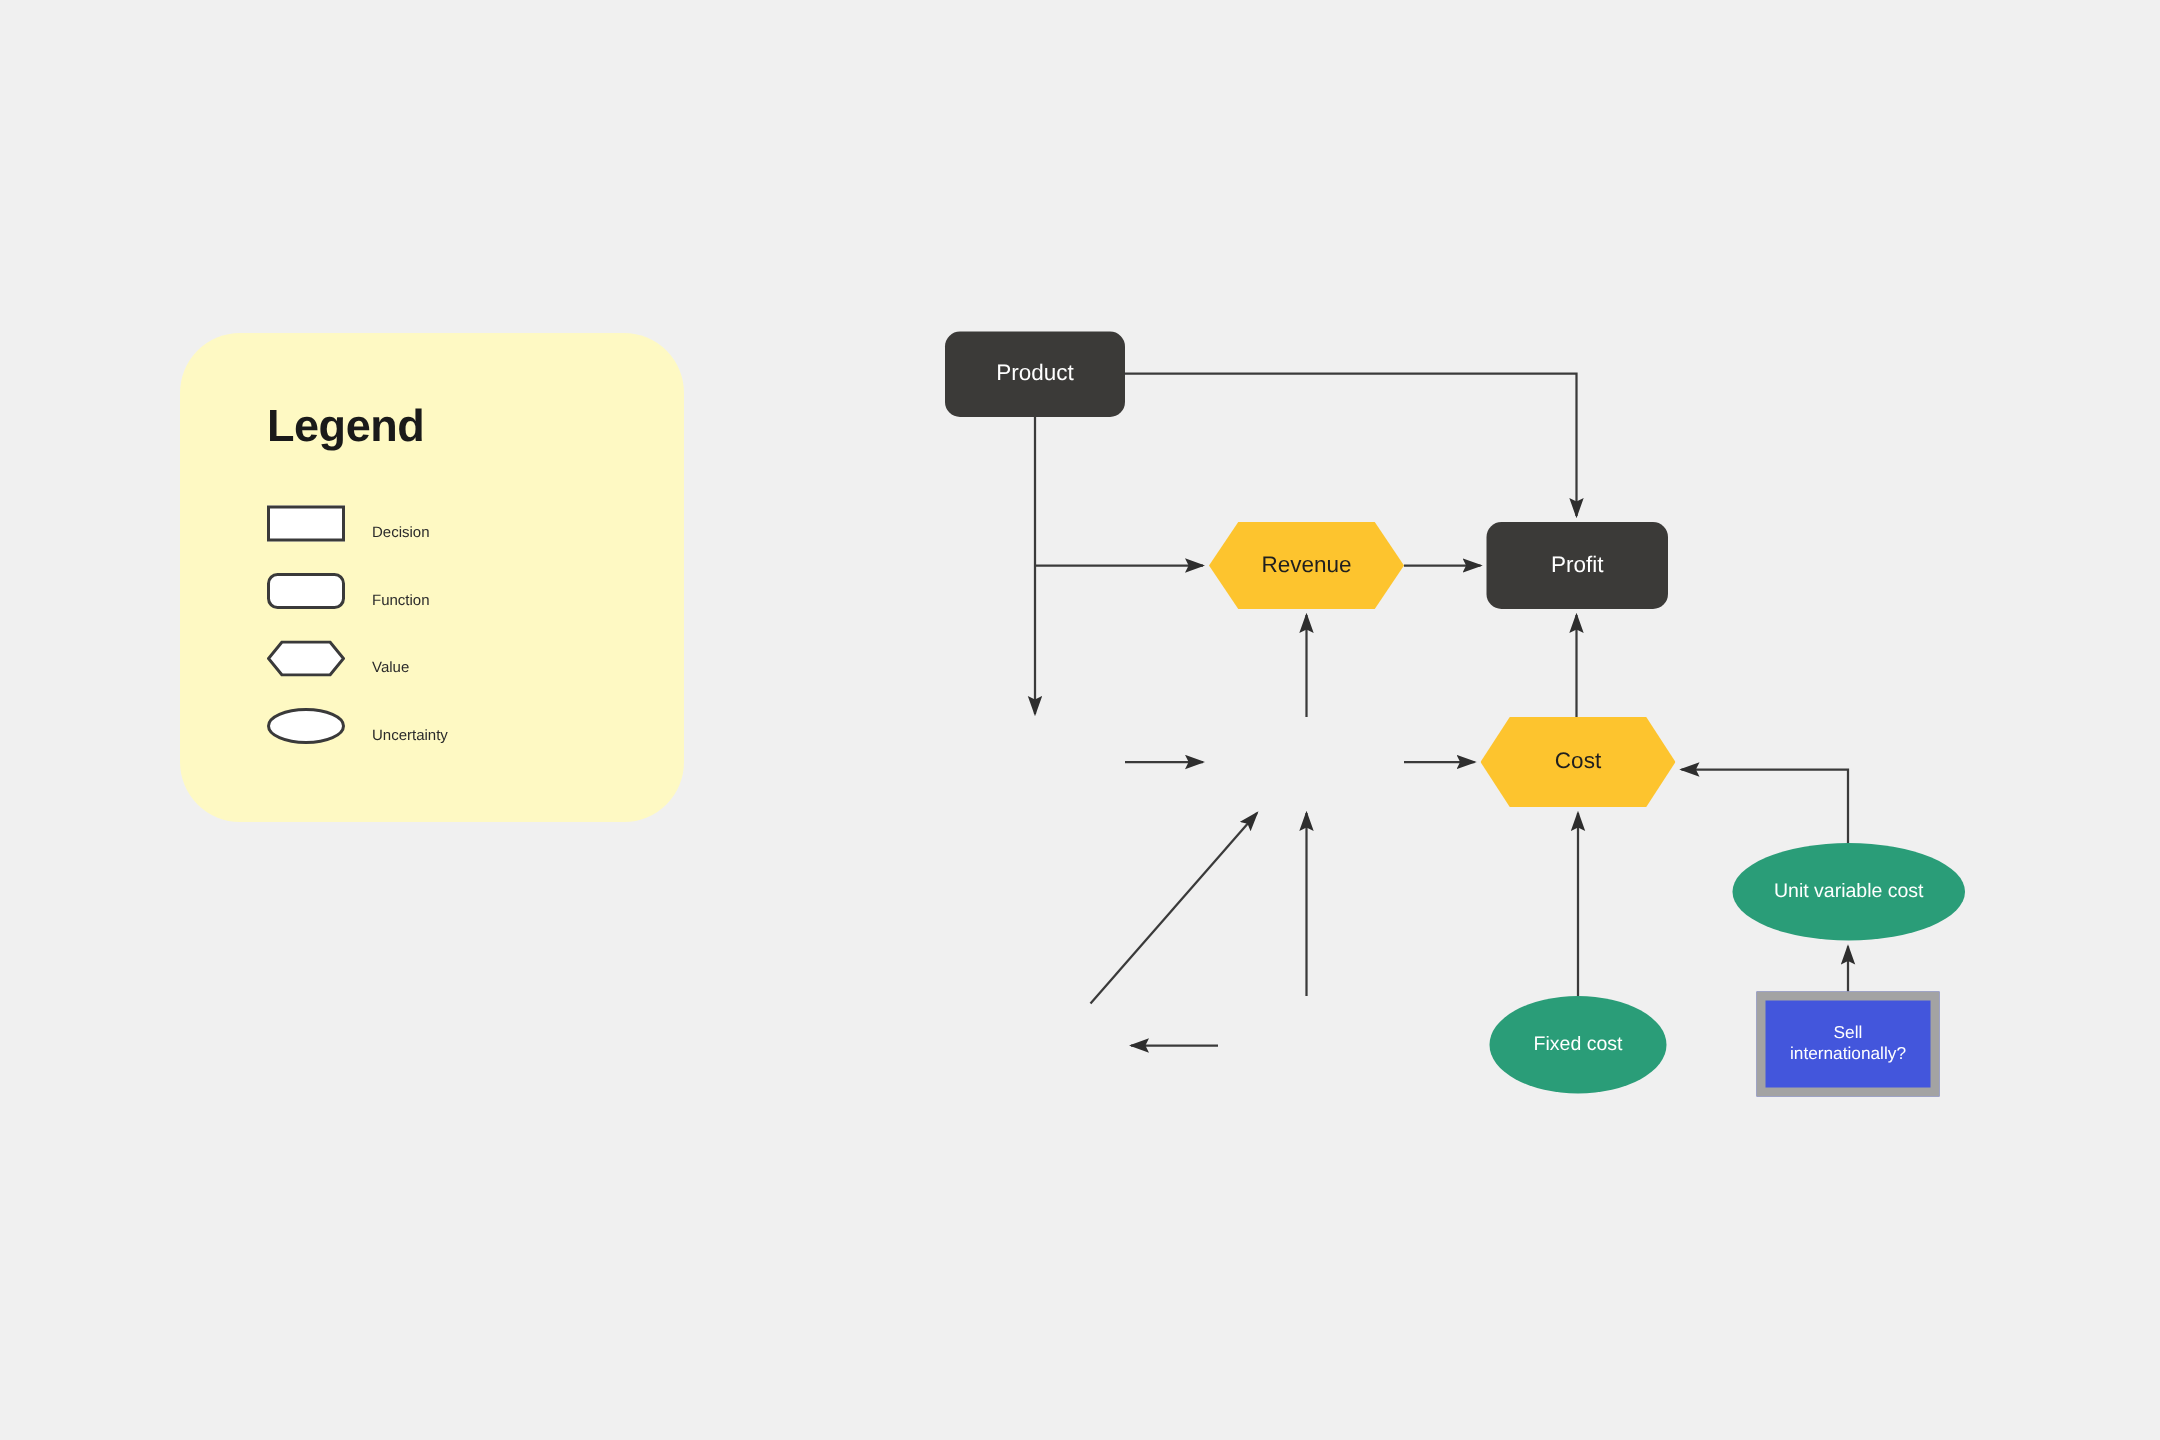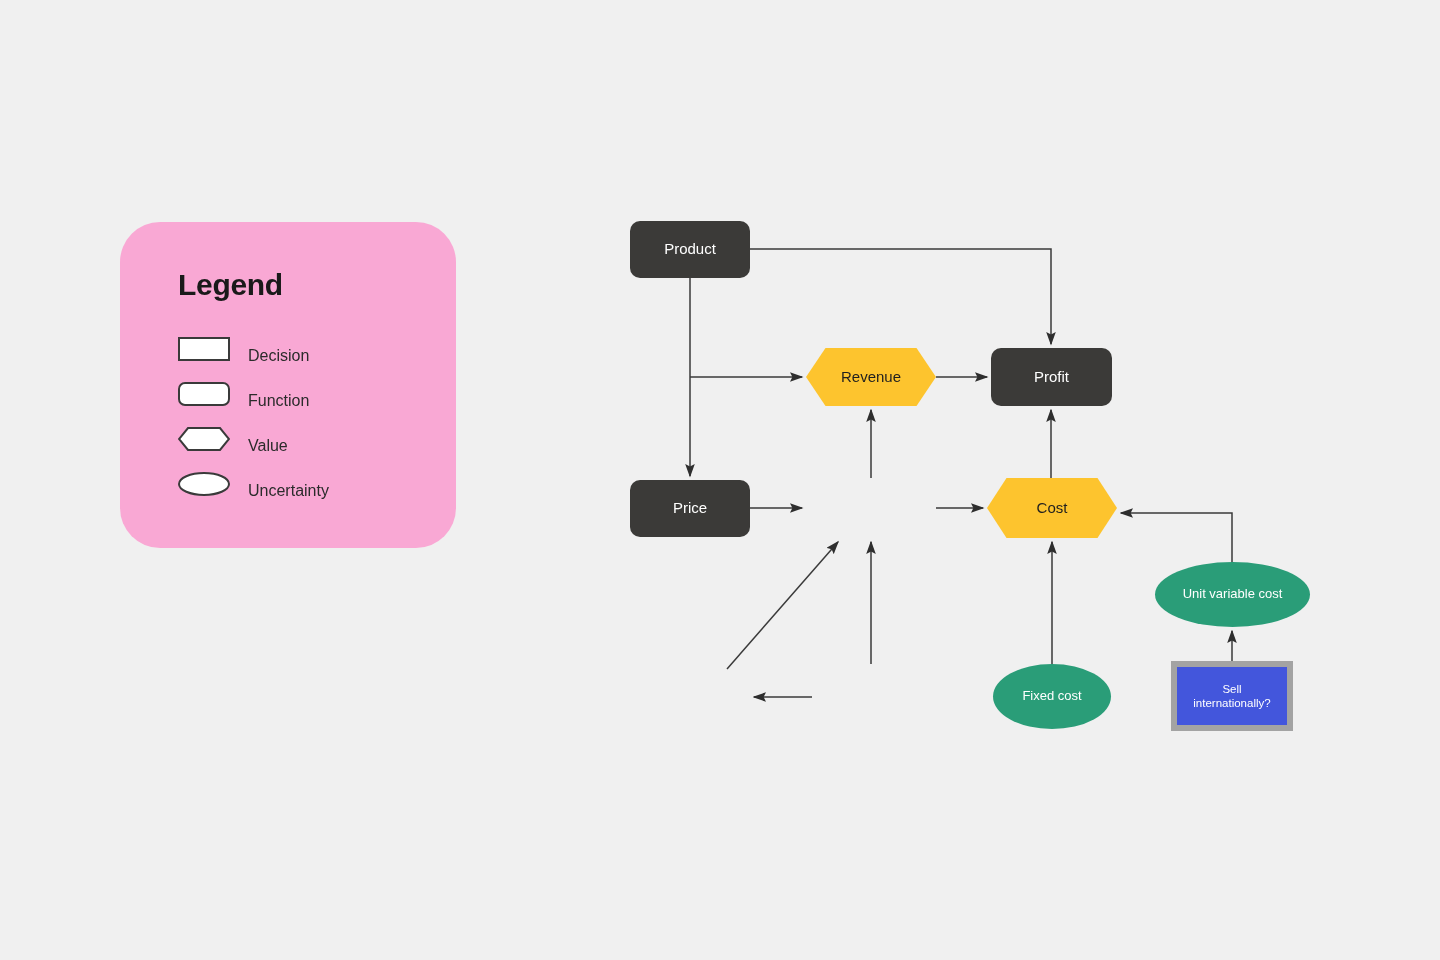--- a/index.html
+++ b/index.html
@@ -16,21 +16,21 @@
     position: relative;
   }
 
   
   #legend-card {
     position: absolute;
     left: 120px;
     top: 222px;
     width: 336px;
     height: 326px;
-    background: #f9a8d4;
+    background: #fef9c3;
     border-radius: 40px;
     box-sizing: border-box;
   }
   #legend-title {
     position: absolute;
     left: 58px;
     top: 46px;
     font-size: 30px;
     font-weight: bold;
     color: #1a1a1a;
@@ -58,21 +58,21 @@
   .swatch-function {
     border: 2px solid #3a3a3a;
     border-radius: 7px;
     box-sizing: border-box;
     background: #ffffff;
   }
   .swatch-value svg, .swatch-uncertainty svg {
     display: block;
   }
   .legend-label {
-    font-size: 16px;
+    font-size: 10px;
     color: #2b2b2b;
     margin-top: 13px;
   }
 
   
   #diagram {
     position: absolute;
     left: 0;
     top: 0;
     width: 1440px;
@@ -217,23 +217,20 @@
 
   <div class="node node-dark" style="left:991px;top:348px;width:121px;height:58px">
     <span class="node-text">Profit</span>
   </div>
 
   <div class="node node-hex" style="left:806px;top:348px;width:130px;height:58px">
     <span class="hex-shape"></span>
     <span class="node-text">Revenue</span>
   </div>
 
-  <div class="node node-dark" style="left:630px;top:480px;width:120px;height:57px">
-    <span class="node-text">Price</span>
-  </div>
 
 
   <div class="node node-hex" style="left:987px;top:478px;width:130px;height:60px">
     <span class="hex-shape"></span>
     <span class="node-text">Cost</span>
   </div>
 
   <div class="node node-ellipse" style="left:1155px;top:562px;width:155px;height:65px">
     <span class="node-text">Unit variable cost</span>
   </div>

